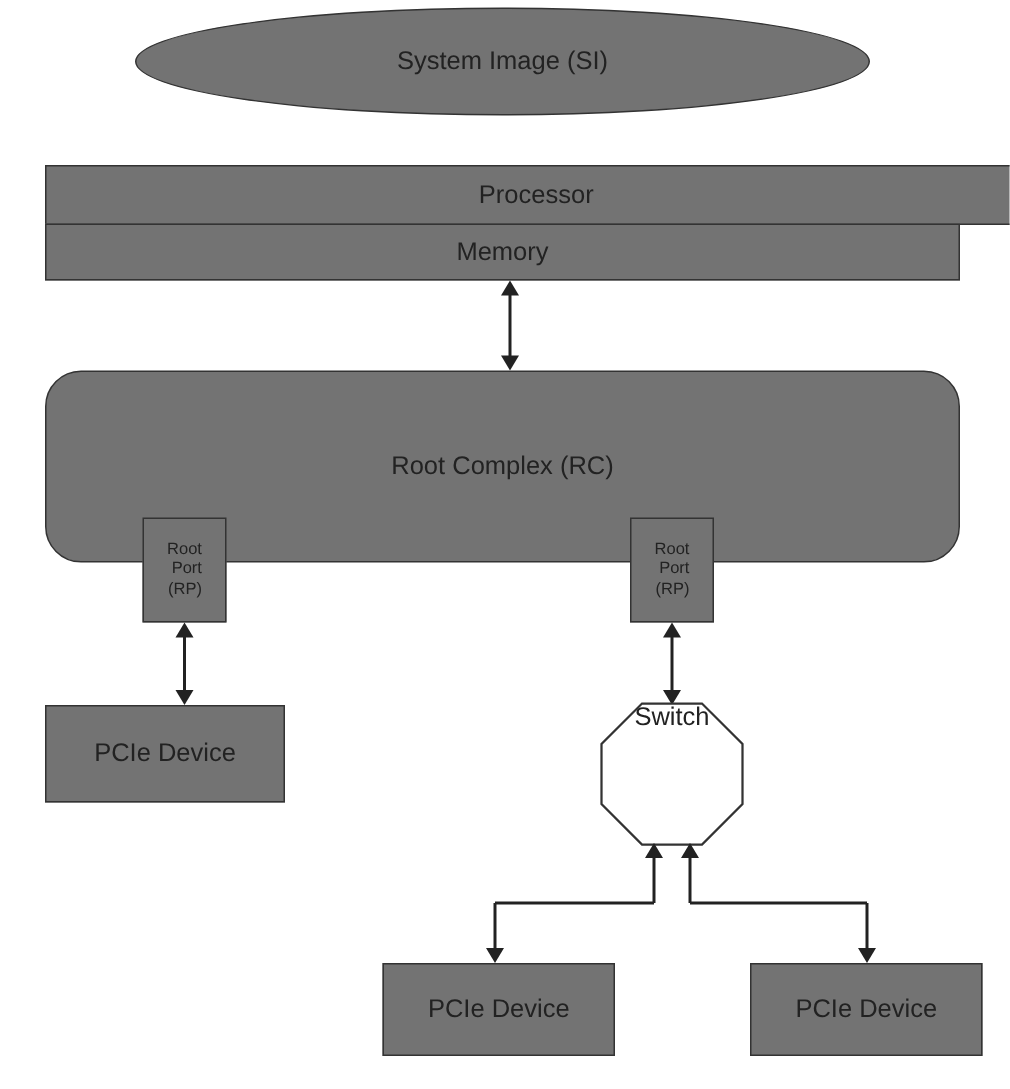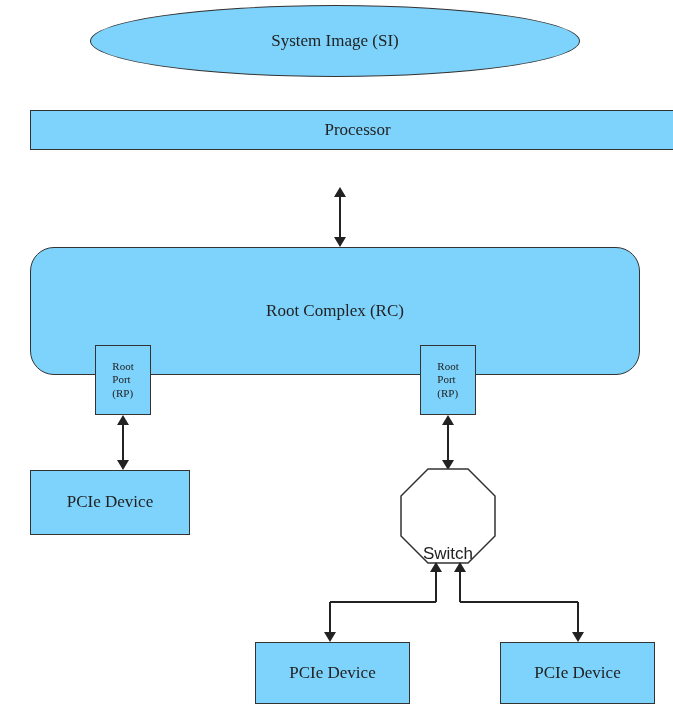--- a/index.html
+++ b/index.html
@@ -15,60 +15,62 @@
     width: 673px;
     height: 726px;
   }
   .box {
     position: absolute;
     border: 1.5px solid #333;
     box-sizing: border-box;
     display: flex;
     align-items: center;
     justify-content: center;
-    text-align: left;
+    text-align: right;
     line-height: 1.2;
-    background: #7dd3fc;
-    font-family: Liberation Serif, serif;
+    background: #737373;
   }
   .ellipse {
     border-radius: 50%;
   }
   .label {
     font-size: 17px;
   }
   .small {
     font-size: 11px;
   }
   svg.connector {
     position: absolute;
     overflow: visible;
   }
   .octagon {
     position: absolute;
     box-sizing: border-box;
     display: flex;
-    align-items: flex-end;
+    align-items: flex-start;
     justify-content: center;
     text-align: center;
   }
 </style>
 </head>
 <body>
 
 <div class="stage">
 
   <div class="box ellipse" style="left:90px; top:5px; width:490px; height:72px;">
     <span class="label">System Image (SI)</span>
   </div>
 
   <div class="box" style="left:30px; top:110px; width:655px; height:40px;">
     <span class="label">Processor</span>
   </div>
 
+  <div class="box" style="left:30px; top:149px; width:610px; height:38px;">
+    <span class="label">Memory</span>
+  </div>
 
   <svg class="connector" style="left:330px; top:187px; width:20px; height:60px;" viewBox="0 0 20 60">
     <line x1="10" y1="6" x2="10" y2="54" stroke="#222" stroke-width="2"></line>
     <polygon points="10,0 4,10 16,10" fill="#222"></polygon>
     <polygon points="10,60 4,50 16,50" fill="#222"></polygon>
   </svg>
 
   <div class="box" style="left:30px; top:247px; width:610px; height:128px;border-radius:24px;">
     <span class="label">Root Complex (RC)</span>
   </div>

